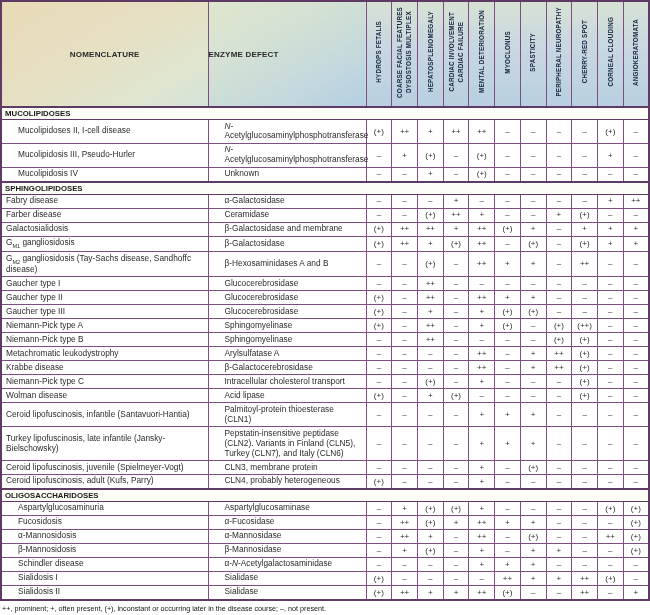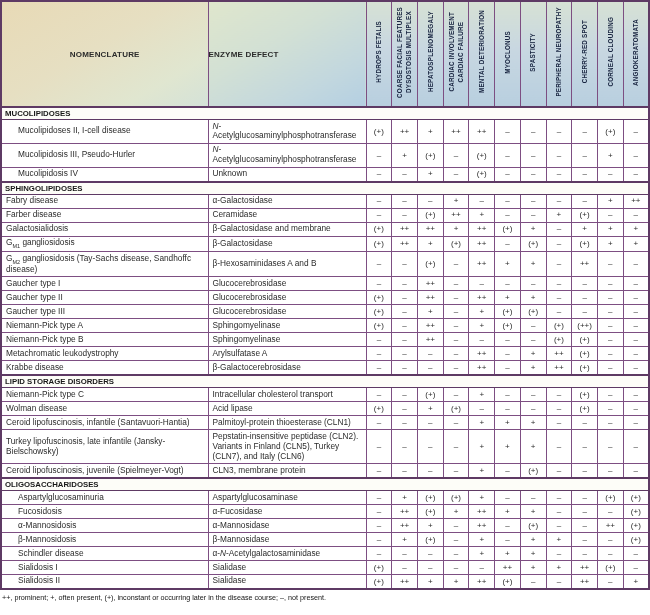--- a/index.html
+++ b/index.html
@@ -56,21 +56,21 @@
   .data-row td {
     background: #ffffff;
     font-size: 8.3px; color: #2b2b2b;
     padding: 1.5px 3px;
     height: 14px;
     vertical-align: middle;
     line-height: 1.2;
   }
   td.name { padding-left: 4px; }
   td.name.indent { padding-left: 16px; }
-  td.enzyme { padding-left: 4px; }
+  td.enzyme { padding-left: 16px; }
   td.val { text-align: center; font-size: 8px; padding: 1px 0; }
   sub { font-size: 5.5px; }
 
   #footnotes {
     padding: 3px 2px 0 2px;
     font-size: 7.2px; color: #141414;
     line-height: 1.4;
   }
 </style>
 </head>
@@ -337,23 +337,20 @@
           <td class="val">–</td>
           <td class="val">–</td>
           <td class="val">++</td>
           <td class="val">–</td>
           <td class="val">+</td>
           <td class="val">++</td>
           <td class="val">(+)</td>
           <td class="val">–</td>
           <td class="val">–</td>
         </tr>
-        <tr class="section-row">
-          <td colspan="13">LIPID STORAGE DISORDERS</td>
-        </tr>
         <tr class="data-row">
           <td class="name">Niemann-Pick type C</td>
           <td class="enzyme">Intracellular cholesterol transport</td>
           <td class="val">–</td>
           <td class="val">–</td>
           <td class="val">(+)</td>
           <td class="val">–</td>
           <td class="val">+</td>
           <td class="val">–</td>
           <td class="val">–</td>
@@ -410,20 +407,35 @@
         <tr class="data-row">
           <td class="name">Ceroid lipofuscinosis, juvenile (Spielmeyer-Vogt)</td>
           <td class="enzyme">CLN3, membrane protein</td>
           <td class="val">–</td>
           <td class="val">–</td>
           <td class="val">–</td>
           <td class="val">–</td>
           <td class="val">+</td>
           <td class="val">–</td>
           <td class="val">(+)</td>
+          <td class="val">–</td>
+          <td class="val">–</td>
+          <td class="val">–</td>
+          <td class="val">–</td>
+        </tr>
+        <tr class="data-row">
+          <td class="name">Ceroid lipofuscinosis, adult (Kufs, Parry)</td>
+          <td class="enzyme">CLN4, probably heterogeneous</td>
+          <td class="val">(+)</td>
+          <td class="val">–</td>
+          <td class="val">–</td>
+          <td class="val">–</td>
+          <td class="val">+</td>
+          <td class="val">–</td>
+          <td class="val">–</td>
           <td class="val">–</td>
           <td class="val">–</td>
           <td class="val">–</td>
           <td class="val">–</td>
         </tr>
         <tr class="section-row">
           <td colspan="13">OLIGOSACCHARIDOSES</td>
         </tr>
         <tr class="data-row">
           <td class="name indent">Aspartylglucosaminuria</td>

